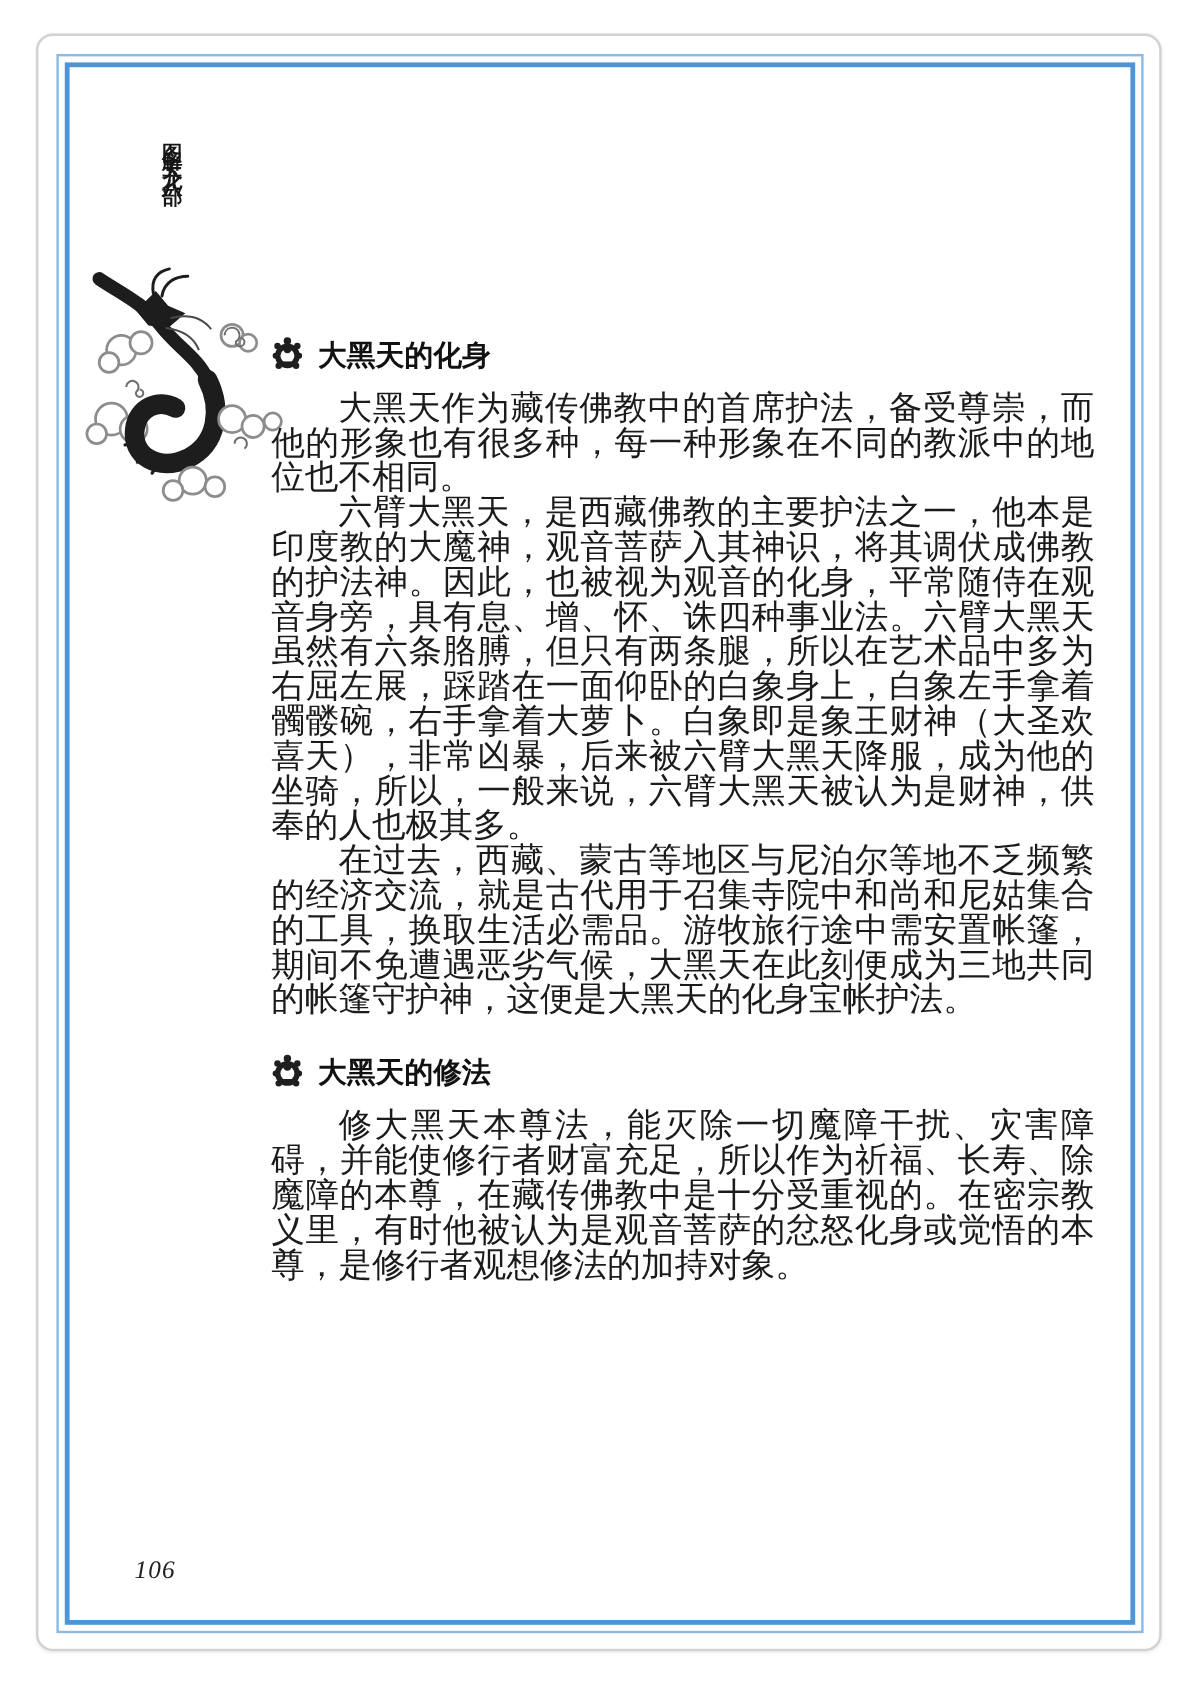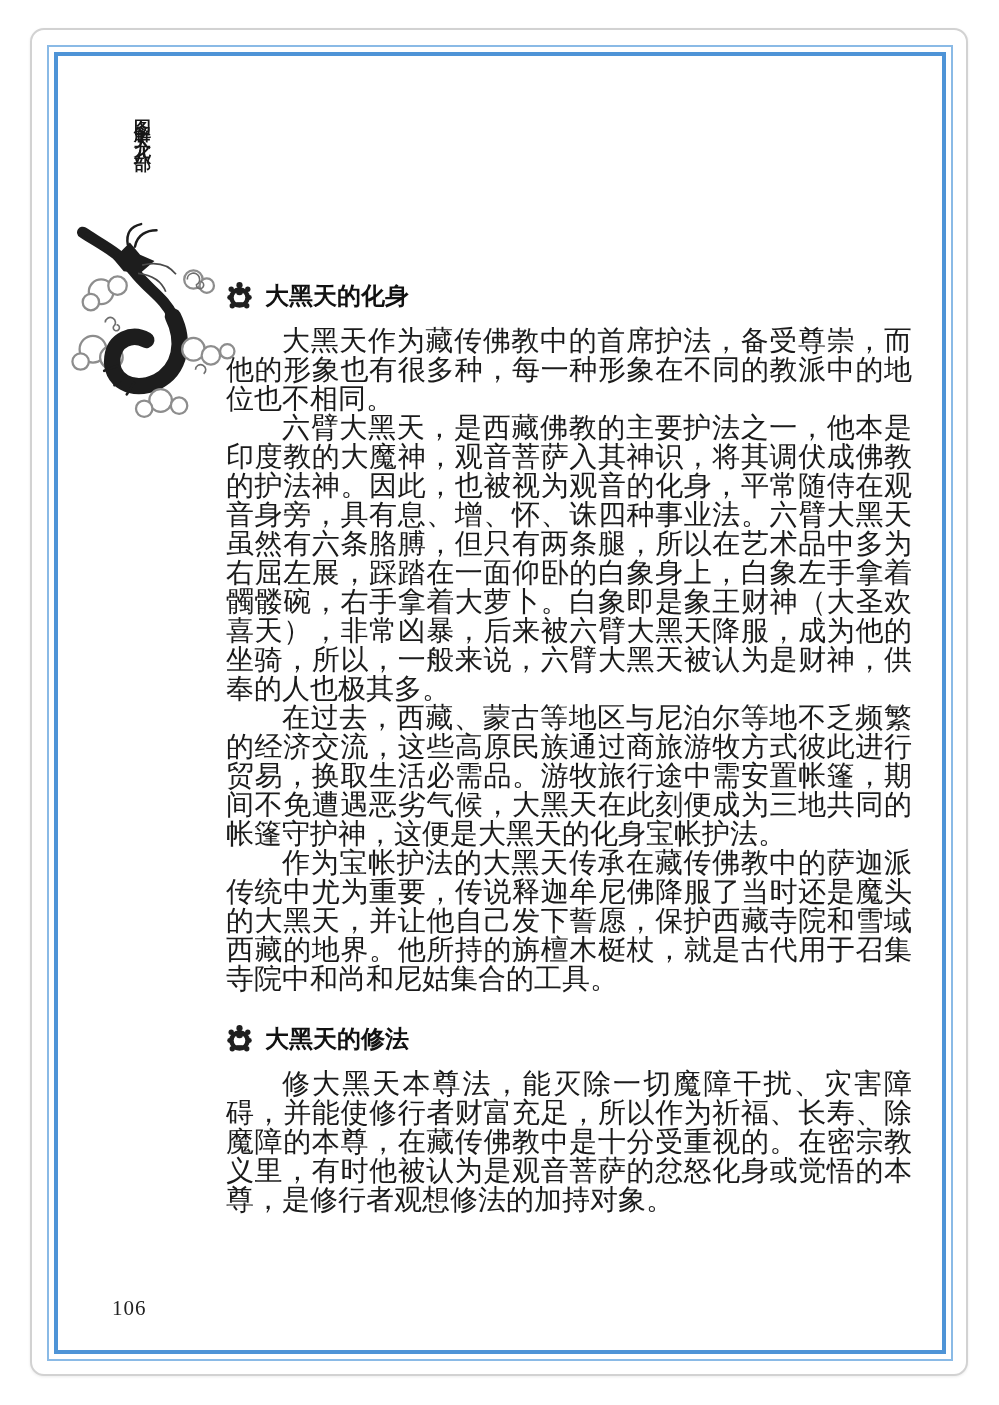--- a/index.html
+++ b/index.html
@@ -25,34 +25,34 @@
     font-family:"DejaVu Sans","Liberation Sans",sans-serif;
     font-weight:700;font-size:17px;letter-spacing:7px;color:#161616;
   }
 
   .dragon{position:absolute;left:34px;top:190px;width:180px;height:200px;}
 
   .content{
     position:absolute;left:194px;top:250px;width:686px;color:#1a1a1a;
   }
   .section-heading{
-    display:flex;align-items:center;gap:12px;margin:0 0 14px 0;
+    display:flex;gap:12px;margin:0 0 14px 0;
     font-family:"DejaVu Sans","Liberation Sans",sans-serif;
     font-weight:700;font-size:24px;color:#111;line-height:32px;
   }
   .sec-icon{width:27px;height:31px;flex:0 0 auto;display:inline-block;}
   .content p{
     margin:0;font-size:28px;line-height:29px;text-indent:2em;
     text-align:justify;text-justify:inter-ideograph;color:#1b1b1b;
   }
   .section + .section{margin-top:30px;}
 
   .page-number{
     position:absolute;left:80px;top:1266px;font-size:21px;color:#222;
-    font-family:"Liberation Serif","DejaVu Serif",serif;letter-spacing:1px;
+    font-family:"Liberation Serif","DejaVu Serif",serif;letter-spacing:1px;font-style:italic;
   }
 </style>
 </head>
 <body>
 
 <div class="page-card">
   <div class="frame-thin"></div>
   <div class="frame-thick"></div>
 
   <div class="book-title-vertical">图解天龙八部</div>
@@ -117,22 +117,21 @@
             </g>
             <circle cx="13" cy="16" r="5.6" fill="#ffffff"></circle>
             <circle cx="13" cy="10.5" r="3.4" fill="#1f1f1f"></circle>
             <rect x="10" y="20.5" width="6" height="4" fill="#1f1f1f"></rect>
           </svg>
         </span>
         <span>大黑天的化身</span>
       </h2>
       <p>大黑天作为藏传佛教中的首席护法，备受尊崇，而他的形象也有很多种，每一种形象在不同的教派中的地位也不相同。</p>
       <p>六臂大黑天，是西藏佛教的主要护法之一，他本是印度教的大魔神，观音菩萨入其神识，将其调伏成佛教的护法神。因此，也被视为观音的化身，平常随侍在观音身旁，具有息、增、怀、诛四种事业法。六臂大黑天虽然有六条胳膊，但只有两条腿，所以在艺术品中多为右屈左展，踩踏在一面仰卧的白象身上，白象左手拿着髑髅碗，右手拿着大萝卜。白象即是象王财神（大圣欢喜天），非常凶暴，后来被六臂大黑天降服，成为他的坐骑，所以，一般来说，六臂大黑天被认为是财神，供奉的人也极其多。</p>
-      <p>在过去，西藏、蒙古等地区与尼泊尔等地不乏频繁的经济交流，这些高原民族通过商旅游牧方式彼此进行贸易，换取生活必需品。游牧旅行途中需安置帐篷，期间不免遭遇恶劣气候，大黑天在此刻便成为三地共同的帐篷守护神，这便是大黑天的化身宝帐护法。</p>
-      <p>作为宝帐护法的大黑天传承在藏传佛教中的萨迦派传统中尤为重要，传说释迦牟尼佛降服了当时还是魔头的大黑天，并让他自己发下誓愿，保护西藏寺院和雪域西藏的地界。他所持的旃檀木梃杖，就是古代用于召集寺院中和尚和尼姑集合的工具。</p>
+      <p>在过去，西藏、蒙古等地区与尼泊尔等地不乏频繁的经济交流，就是古代用于召集寺院中和尚和尼姑集合的工具，换取生活必需品。游牧旅行途中需安置帐篷，期间不免遭遇恶劣气候，大黑天在此刻便成为三地共同的帐篷守护神，这便是大黑天的化身宝帐护法。</p>
     </section>
 
     <section class="section">
       <h2 class="section-heading">
         <span class="sec-icon">
           <svg width="27" height="31" viewBox="0 0 26 30" xmlns="http://www.w3.org/2000/svg">
             <g fill="#1f1f1f">
               <circle cx="13" cy="4" r="3"></circle>
                 <circle cx="5" cy="8" r="2.6"></circle>
                 <circle cx="21" cy="8" r="2.6"></circle>

